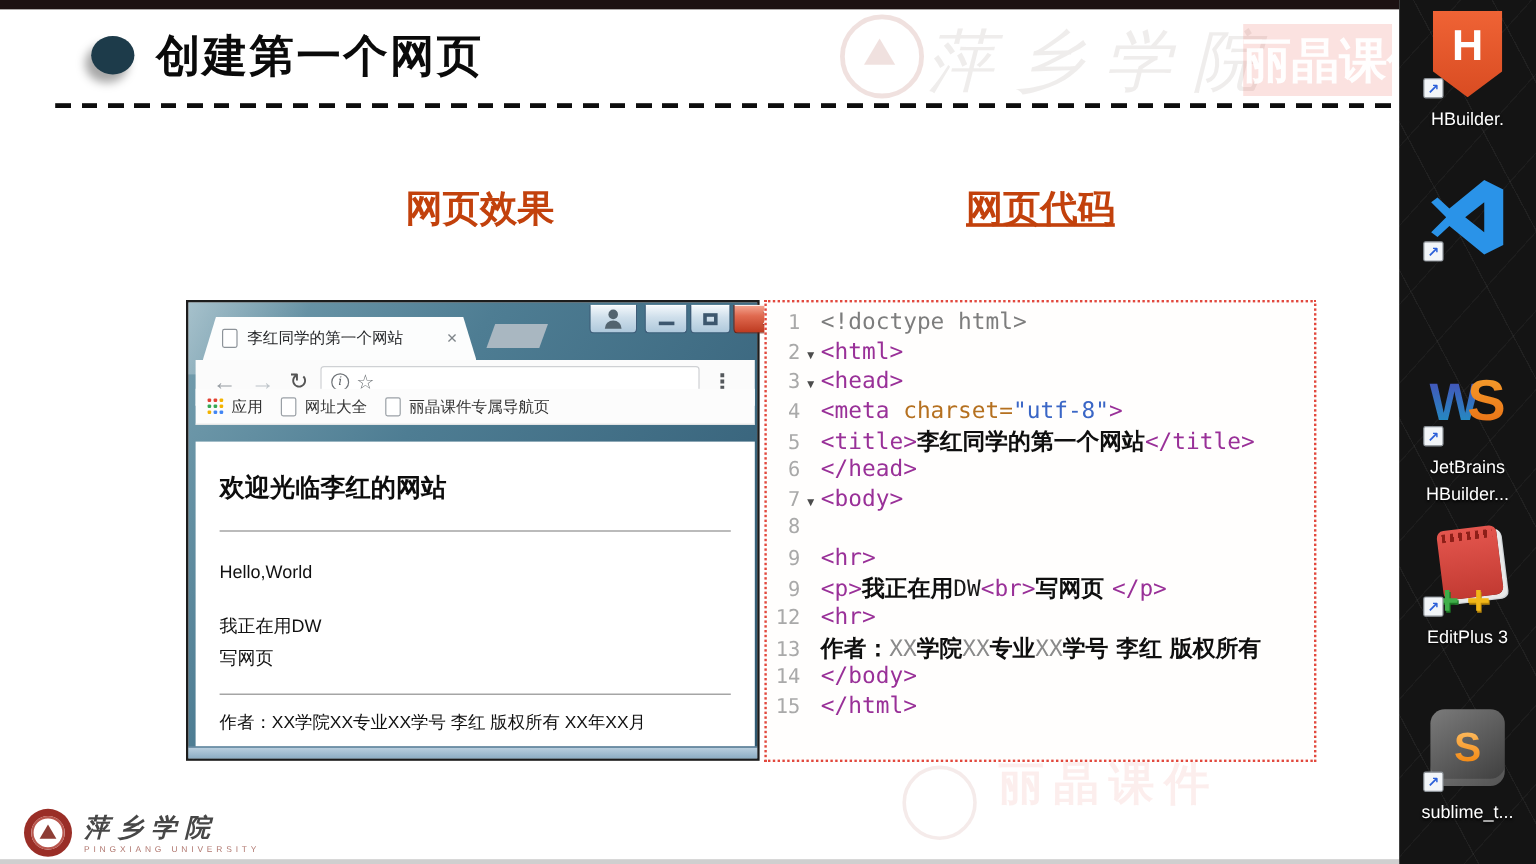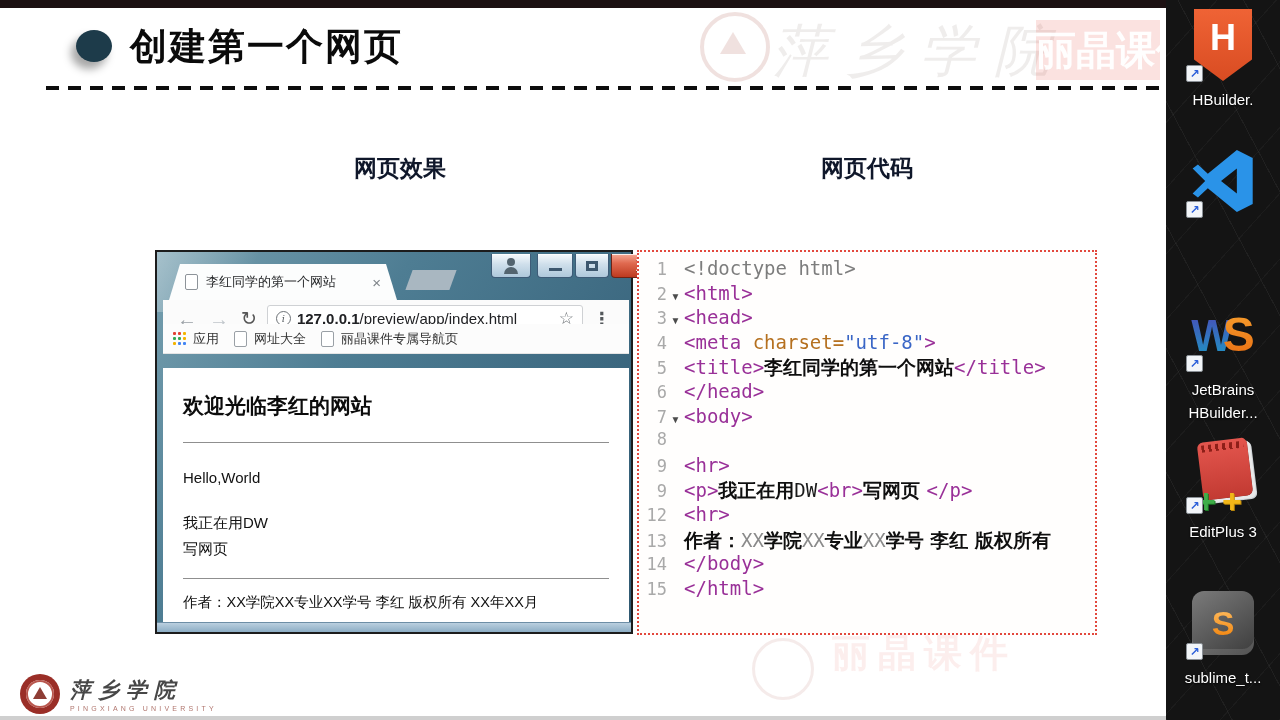--- a/index.html
+++ b/index.html
@@ -11,23 +11,23 @@
   .top-strip{left:0;top:0;width:1166px;height:8px;background:#1c1112;}
   .bottom-strip{left:0;top:716px;width:1166px;height:4px;background:#cfcfcf;}
   .slide{left:0;top:8px;width:1166px;height:708px;background:#fff;}
 
   .title-bullet{left:76px;top:22px;width:36px;height:32px;border-radius:50%;
       background:#1d3b4a;box-shadow:-5px 7px 8px rgba(0,0,0,.35);}
   .page-title{left:130px;top:14px;font-size:37px;font-weight:bold;color:#0a0a0a;letter-spacing:2px;}
   .dashed-divider{left:46px;top:78px;width:1114px;height:4px;
       background:repeating-linear-gradient(90deg,#0d0d0d 0 13px,transparent 13px 22px);}
 
-  .col-header{font-size:23px;font-weight:bold;color:#0f172a;width:260px;text-align:center;top:145px;}
+  .col-header{font-size:31px;font-weight:bold;color:#c2410c;width:260px;text-align:center;top:145px;}
   .col-header.left{left:270px;}
-  .col-header.right{left:737px;}
+  .col-header.right{left:737px;text-decoration:underline;}
 
   
   .wm{pointer-events:none;}
   .wm-seal{left:700px;top:4px;width:62px;height:62px;border-radius:50%;
       border:4px solid rgba(170,90,80,.18);}
   .wm-seal .tri{position:absolute;left:16px;top:16px;width:0;height:0;
       border-left:13px solid transparent;border-right:13px solid transparent;
       border-bottom:22px solid rgba(170,90,80,.18);}
   .wm-script{left:772px;top:6px;font-size:56px;font-style:italic;letter-spacing:18px;
       color:rgba(120,110,100,.12);font-family:"DejaVu Serif",serif;white-space:nowrap;}
@@ -213,21 +213,20 @@
       <span class="tab-close">×</span>
     </div>
     <div class="abs ghost-tab"></div>
 
     <div class="abs toolbar">
       <span class="nav-ic ic-back">←</span>
       <span class="nav-ic ic-forward">→</span>
       <span class="nav-ic ic-reload">↻</span>
       <div class="url-box">
         <span class="info-icon">i</span>
-        <span class="url-text"><span class="url-host">127.0.0.1</span><span>/preview/app/index.html</span></span>
         <span class="star-icon">☆</span>
       </div>
       <span class="menu-icon">⋮</span>
     </div>
 
     <div class="abs bookmarks">
       <div class="grid-icon">
         <i style="background:#e34133"></i>
           <i style="background:#e34133"></i>
           <i style="background:#f3b300"></i>

